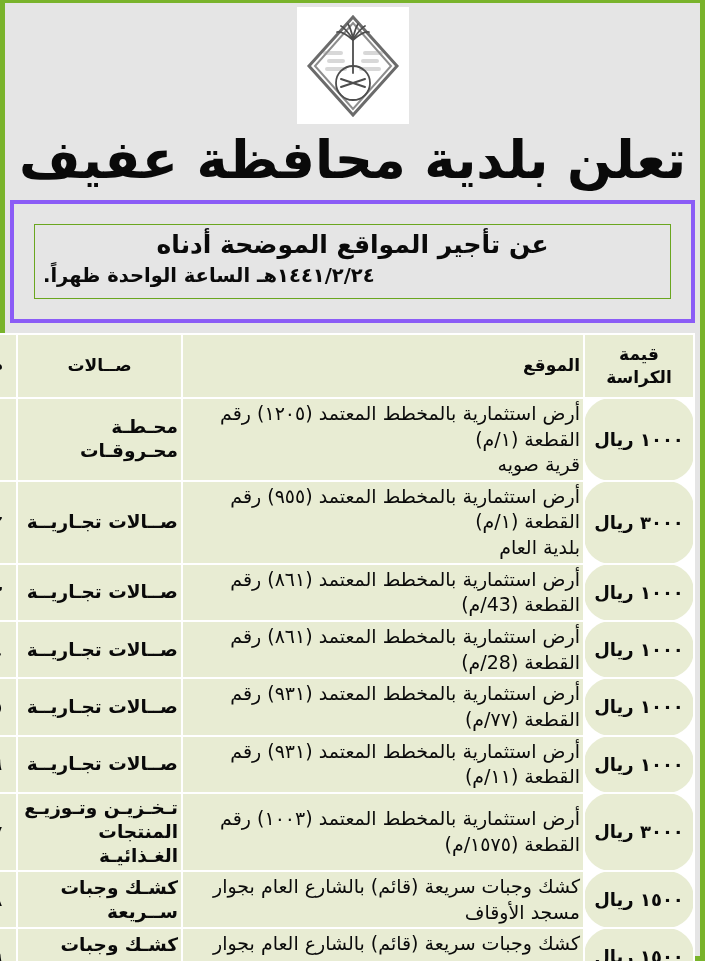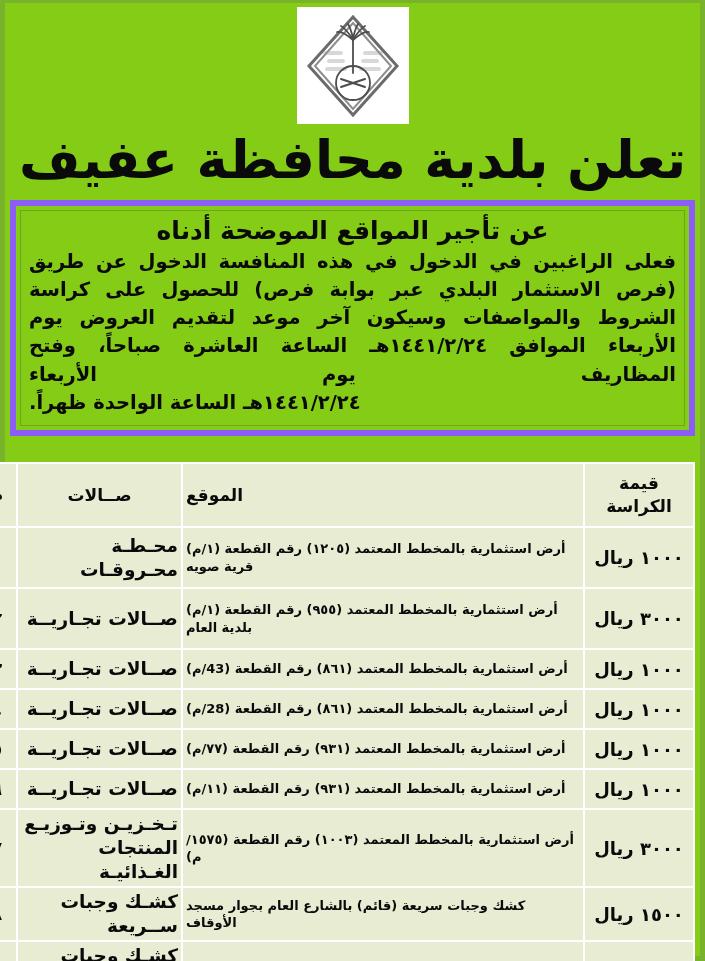--- a/index.html
+++ b/index.html
@@ -12,21 +12,21 @@
     height: 961px;
     background: #c5d68e;
     font-family: "DejaVu Sans", "Liberation Sans", sans-serif;
     overflow: hidden;
     position: relative;
   }
   .page {
     width: 705px;
     height: 961px;
     box-sizing: border-box;
-    background: #84cc16;
+    background: #e5e5e5;
     border-left: 5px solid #79b32b;
     border-right: 5px solid #79b32b;
     border-top: 3px solid #79b32b;
     border-bottom: 5px solid #79b32b;
     display: flex;
     flex-direction: column;
     position: relative;
   }
 
   
@@ -53,23 +53,23 @@
     font-weight: bold;
     color: #0a0a0a;
     letter-spacing: -1px;
     text-align: center;
     width: 100%;
     direction: rtl;
   }
 
   
   .announce-outer {
-    margin: 12px 5px 16px 5px;
-    border: 6px solid #8b5cf6;
-    padding: 4px;
+    margin: 12px 5px 0 5px;
+    border: 4px solid #8b5cf6;
+    padding: 20px;
   }
   .announce-inner {
     border: 1px solid #6aa61f;
     padding: 5px 8px 8px 8px;
   }
   .announce-sub {
     text-align: center;
     font-size: 25px;
     font-weight: bold;
     color: #0a0a0a;
@@ -107,45 +107,46 @@
   table.listing th,
   table.listing td {
     background: #e8ecd3;
     border: 2px solid #ffffff;
     color: #0a0a0a;
     vertical-align: middle;
     padding: 2px 3px;
   }
   th.c-no, td.c-no      { width: 32px;  text-align: center; }
   th.c-act, td.c-act    { width: 157px; text-align: center; }
-  th.c-loc, td.c-loc    { width: 394px; text-align: left; }
+  th.c-loc, td.c-loc    { width: 394px; text-align: right; }
   th.c-fee, td.c-fee    { width: 102px; text-align: center; }
 
   table.listing thead th {
     font-size: 17px;
     font-weight: bold;
     height: 58px;
     line-height: 1.35;
   }
   td.c-no  { font-size: 17px; font-weight: bold; }
   td.c-act {
     font-size: 18.5px;
     font-weight: bold;
     letter-spacing: 0.5px;
     line-height: 1.3;
     text-align: right;
   }
   td.c-loc {
-    font-size: 13px;
-    font-weight: bold;
+    font-size: 19px;
+    font-weight: normal;
     line-height: 1.35;
   }
   td.c-fee {
     font-size: 18px;
     font-weight: bold;
+    border-radius: 27px;
   }
   tr.row-tall td { height: 55px; }
   tr.row-std  td { height: 34px; }
   tr.row-xtall td { height: 68px; }
 </style>
 </head>
 <body>
 
 <div class="page">
 
@@ -182,21 +183,20 @@
         </g>
       </svg>
     </div>
     <div class="main-title">تعلن بلدية محافظة عفيف</div>
   </div>
 
   <div class="announce-outer">
     <div class="announce-inner">
       <div class="announce-sub">عن تأجير المواقع الموضحة أدناه</div>
       <div class="announce-body">
-        <span>فعلى الراغبين في الدخول في هذه المنافسة الدخول عن طريق (فرص الاستثمار البلدي عبر بوابة فرص) للحصول على كراسة الشروط والمواصفات وسيكون آخر موعد لتقديم العروض يوم الأربعاء الموافق ١٤٤١/٢/٢٤هـ الساعة العاشرة صباحاً، وفتح المظاريف يوم الأربعاء</span>
         <span class="last-line">١٤٤١/٢/٢٤هـ الساعة الواحدة ظهراً.</span>
       </div>
     </div>
   </div>
 
   <div class="table-wrap">
     <table class="listing">
       <thead>
         <tr>
           <th class="c-fee">

